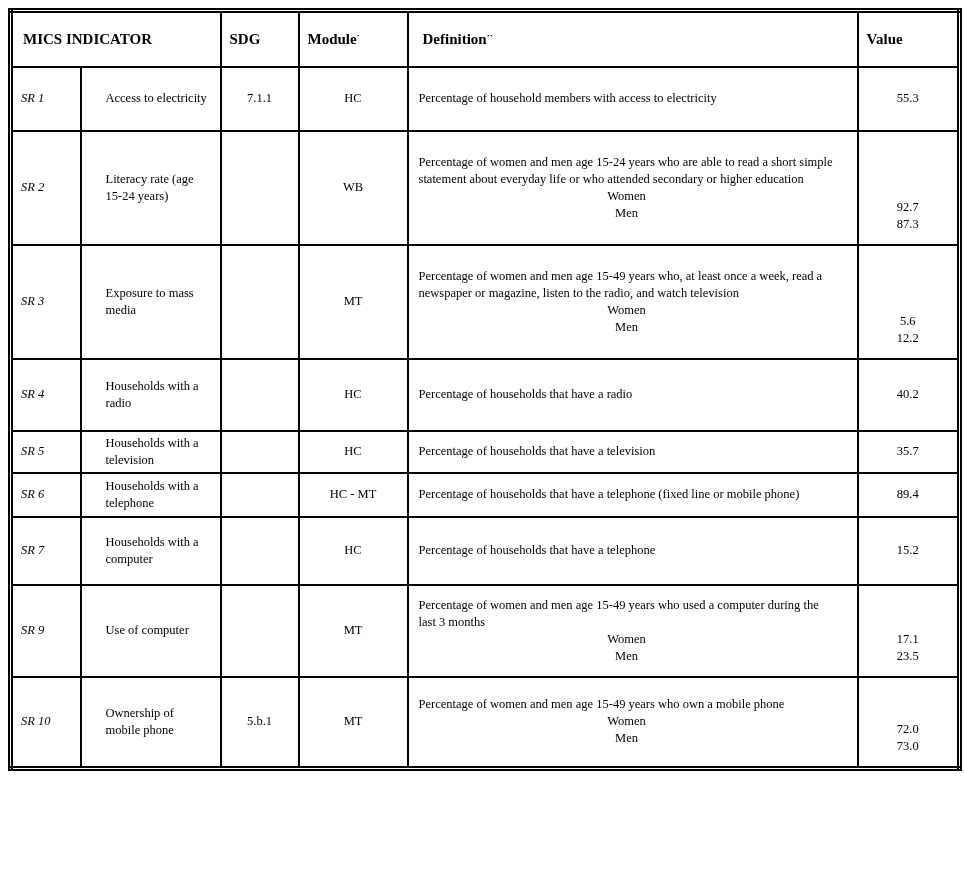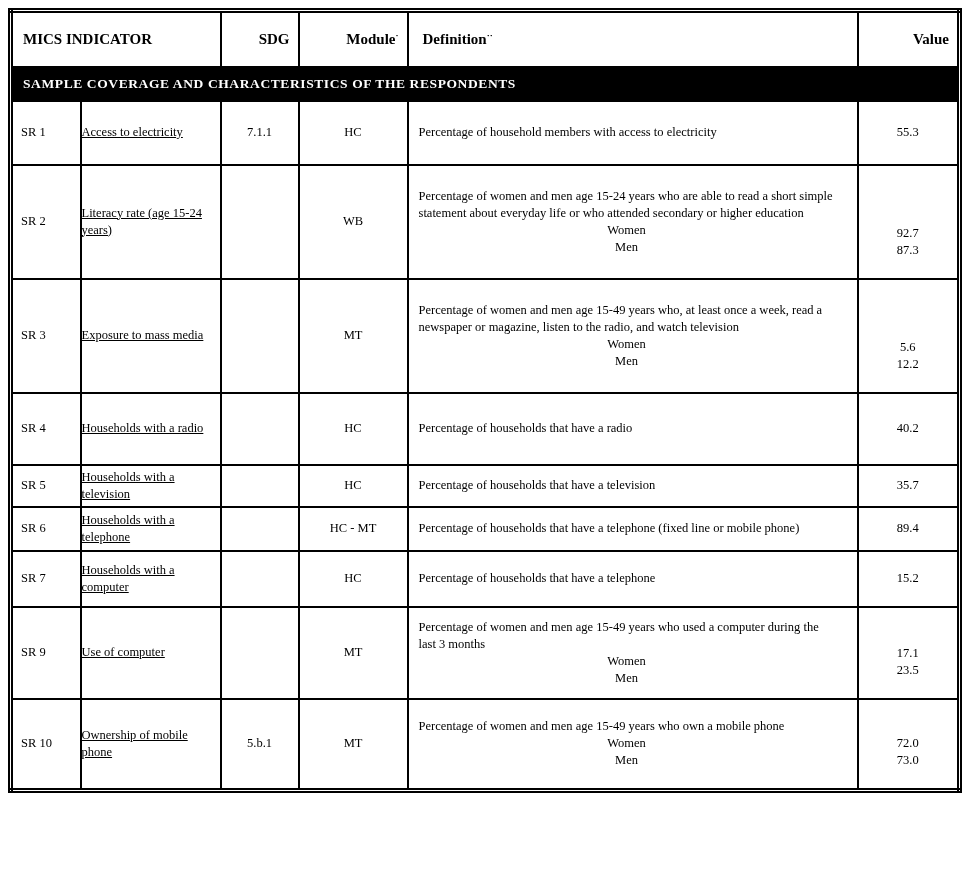--- a/index.html
+++ b/index.html
@@ -8,31 +8,31 @@
   table.mics{border-collapse:collapse;table-layout:fixed;width:949px;border:5px double #000;}
   col.c-code{width:70px;}
   col.c-name{width:140px;}
   col.c-sdg{width:78px;}
   col.c-mod{width:109px;}
   col.c-def{width:450px;}
   col.c-val{width:102px;}
   th,td{border:2px solid #000;overflow:hidden;}
   thead th{font-size:15px;font-weight:bold;text-align:left;padding:6px 8px;vertical-align:middle;}
   th.h-ind{padding-left:10px;}
-  th.h-sdg,th.h-mod,th.h-val{text-align:right;}
+  th.h-sdg,th.h-mod,th.h-val{text-align:left;}
   th.h-def{padding-left:14px;}
   sup.mark{font-size:9px;vertical-align:super;line-height:0;}
   tr.banner td{background:#000;color:#fff;font-weight:bold;font-size:13.5px;letter-spacing:0.6px;padding:5px 10px;border:2px solid #000;}
   tbody td{font-size:12.5px;line-height:17px;vertical-align:middle;padding:3px 8px;}
-  td.code{padding-left:8px;}
-  td.name{padding-left:0;text-decoration:underline;}
+  td.code{padding-left:8px;font-style:italic;}
+  td.name{padding-left:24px;}
   td.sdg,td.mod{text-align:center;}
   td.def{padding-left:10px;padding-right:22px;}
   td.val{text-align:center;margin-left:17px;}
-  td.val-bottom{vertical-align:bottom;padding-bottom:19px;}
+  td.val-bottom{vertical-align:bottom;padding-bottom:11px;}
   .sub{text-align:center;}
 </style>
 </head>
 <body>
 
 <div class="page">
   <table class="mics">
     <colgroup>
       <col class="c-code">
         <col class="c-name">
@@ -44,23 +44,20 @@
     <thead>
       <tr style="height:56px;">
         <th class="h-ind" colspan="2">MICS INDICATOR</th>
         <th class="h-sdg">SDG</th>
         <th class="h-mod"><span>Module</span><sup class="mark">·</sup></th>
         <th class="h-def"><span>Definition</span><sup class="mark">··</sup></th>
         <th class="h-val">Value</th>
       </tr>
     </thead>
     <tbody>
-      <tr class="banner" style="height:34px;">
-        <td colspan="6">SAMPLE COVERAGE AND CHARACTERISTICS OF THE RESPONDENTS</td>
-      </tr>
 
       <tr style="height:64px;">
         <td class="code">SR 1</td>
         <td class="name">Access to electricity</td>
         <td class="sdg">7.1.1</td>
         <td class="mod">HC</td>
         <td class="def">Percentage of household members with access to electricity</td>
         <td class="val">55.3</td>
       </tr>
 
@@ -116,21 +113,21 @@
 
       <tr style="height:44px;">
         <td class="code">SR 6</td>
         <td class="name">Households with a telephone</td>
         <td class="sdg"></td>
         <td class="mod">HC - MT</td>
         <td class="def">Percentage of households that have a telephone (fixed line or mobile phone)</td>
         <td class="val">89.4</td>
       </tr>
 
-      <tr style="height:56px;">
+      <tr style="height:68px;">
         <td class="code">SR 7</td>
         <td class="name">Households with a computer</td>
         <td class="sdg"></td>
         <td class="mod">HC</td>
         <td class="def">Percentage of households that have a telephone</td>
         <td class="val">15.2</td>
       </tr>
 
 
       <tr style="height:92px;">

